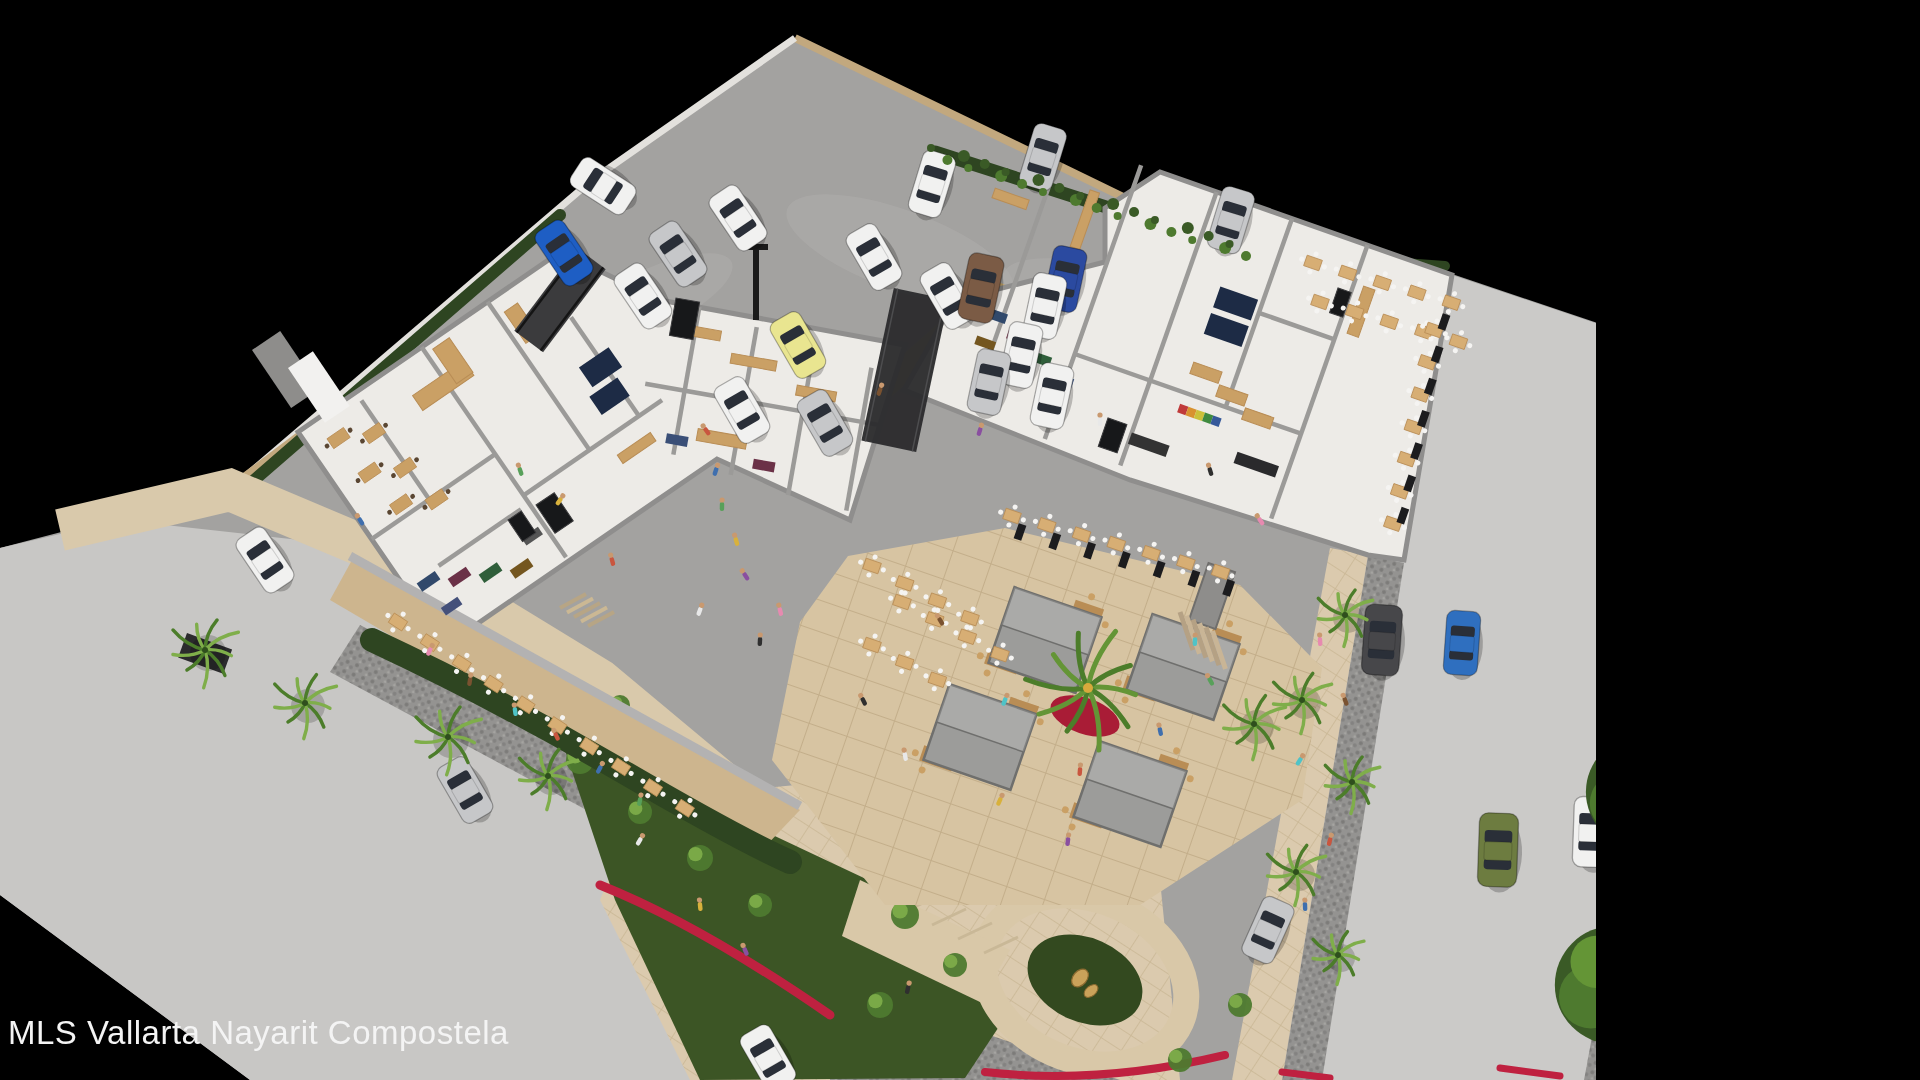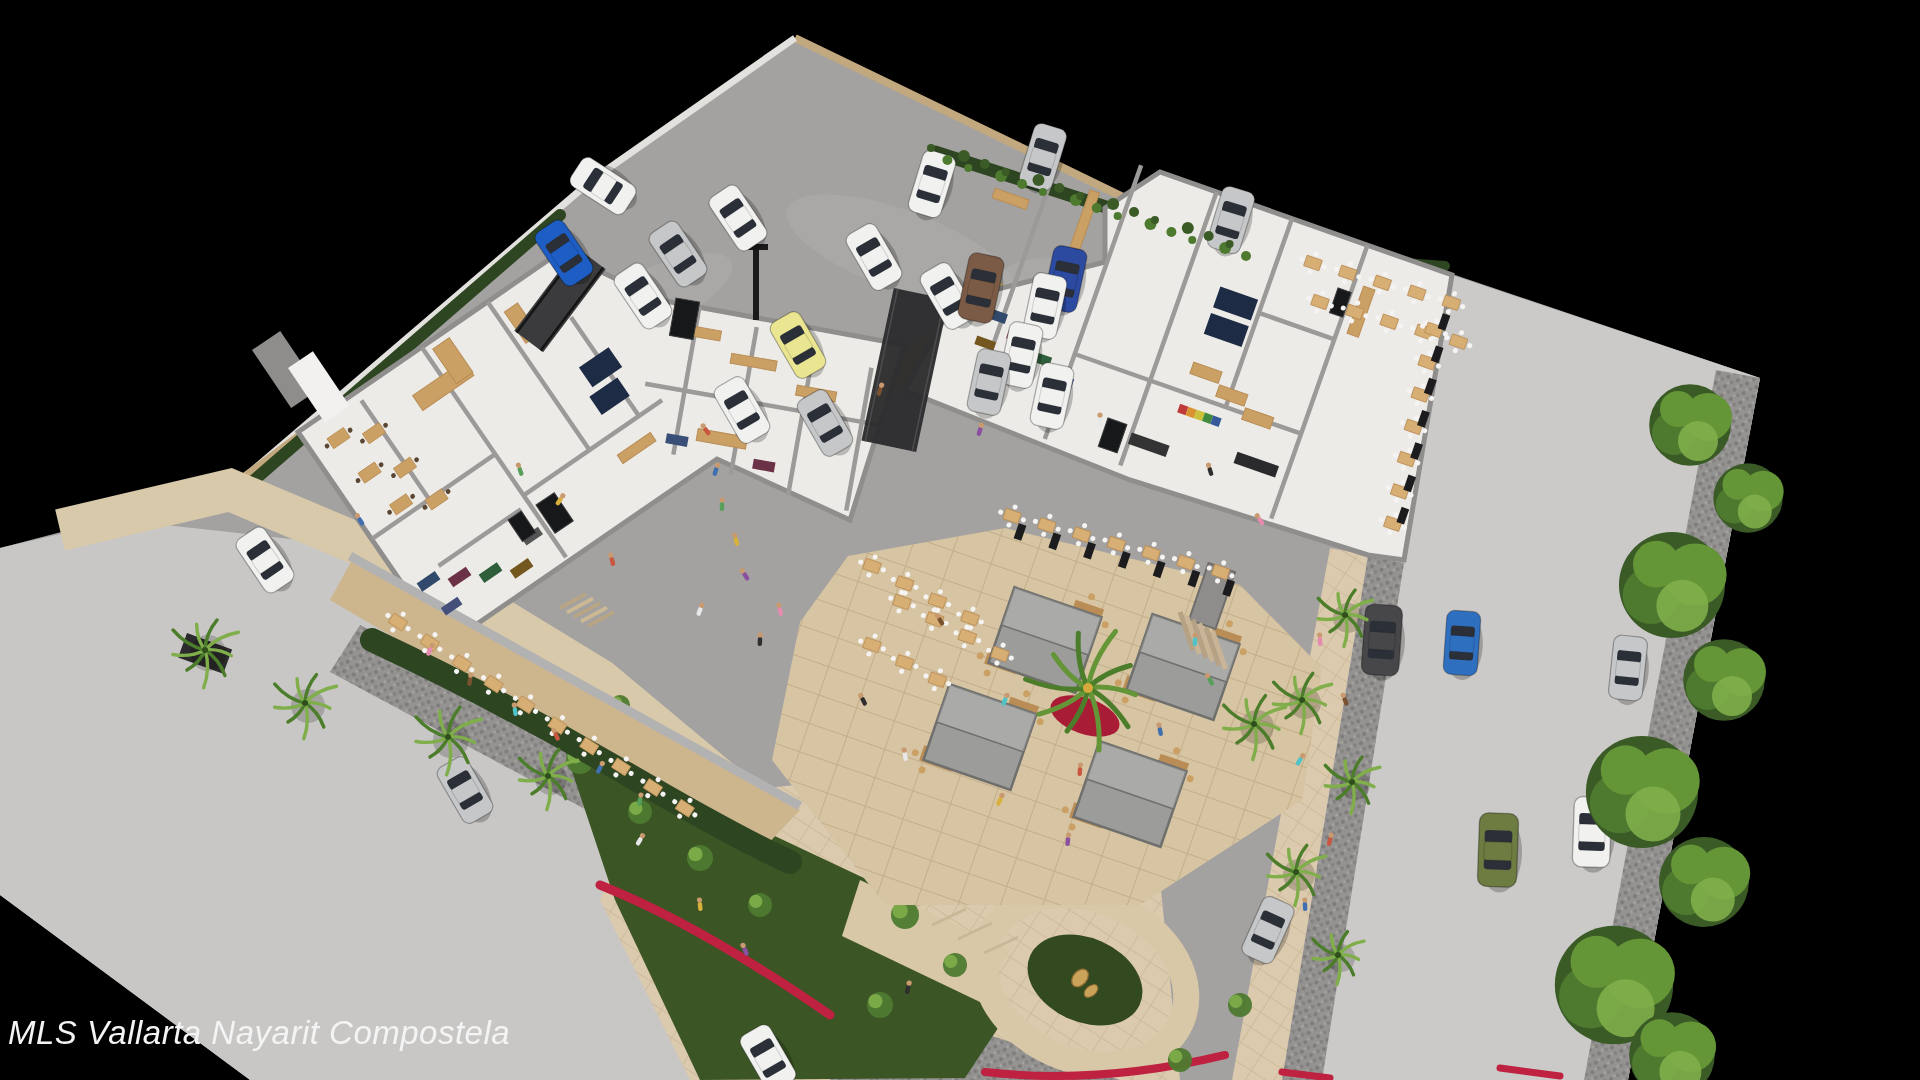--- a/index.html
+++ b/index.html
@@ -1,17 +1,17 @@
 <!DOCTYPE html>
 <html><head>
 <meta charset="utf-8">
 <style>
   html,body{margin:0;padding:0;background:#000;}
-  .stage{position:relative;width:1920px;height:1080px;background:#000;overflow:hidden;
-         font-family:"Liberation Sans", sans-serif;font-style:italic;}
+  .stage{position:relative;width:1596px;height:1080px;background:#000;overflow:hidden;
+         font-family:"Liberation Sans", sans-serif;}
   .stage svg{position:absolute;left:0;top:0;}
   .watermark{position:absolute;left:8px;top:1014px;font-size:33px;letter-spacing:.5px;
              color:#f4f4f4;font-family:"Liberation Sans",sans-serif;}
 </style>
 </head>
 <body>
 
 <div class="stage">
   <svg width="1920" height="1080" viewBox="0 0 1920 1080">
     <defs>

